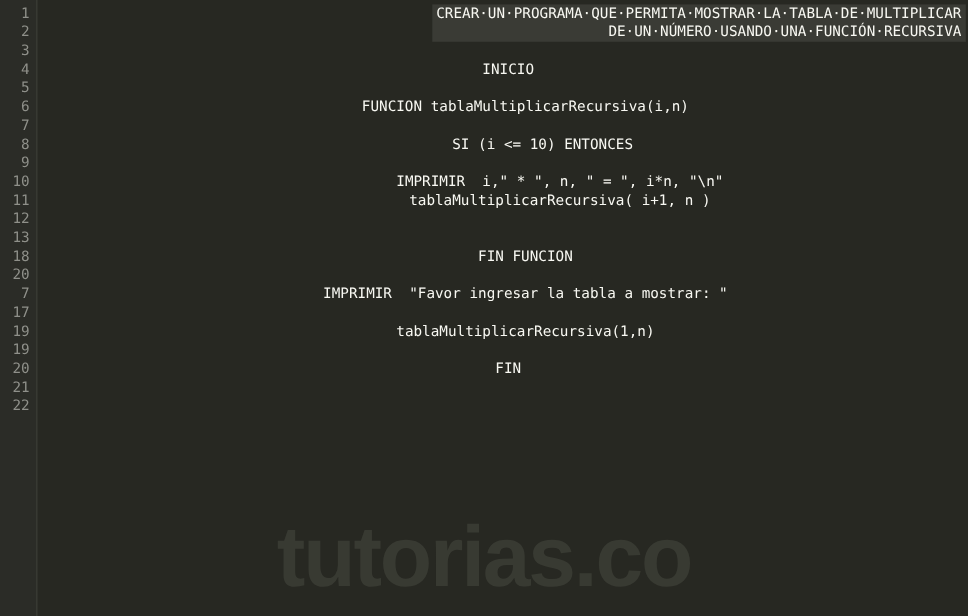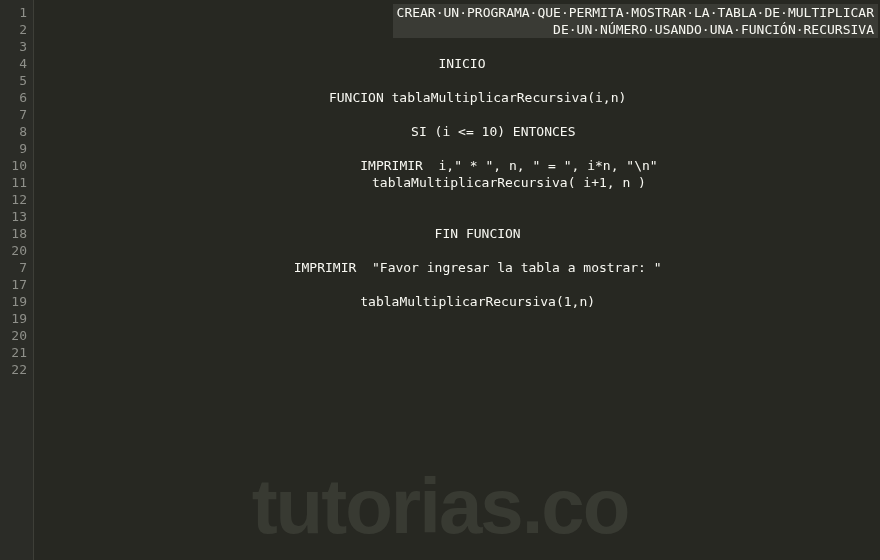--- a/index.html
+++ b/index.html
@@ -113,17 +113,18 @@
         <div class="line">            IMPRIMIR  i," * ", n, " = ", i*n, "\n"</div>
         <div class="line">            tablaMultiplicarRecursiva( i+1, n )</div>
         <div class="line"></div>
         <div class="line"></div>
         <div class="line">    FIN FUNCION</div>
         <div class="line"></div>
         <div class="line">    IMPRIMIR  "Favor ingresar la tabla a mostrar: "</div>
         <div class="line"></div>
         <div class="line">    tablaMultiplicarRecursiva(1,n)</div>
         <div class="line"></div>
+        <div class="line">FIN</div>
       </div>
   </div>
 </div>
 
 <div class="watermark">tutorias.co</div>
 
 </body></html>

